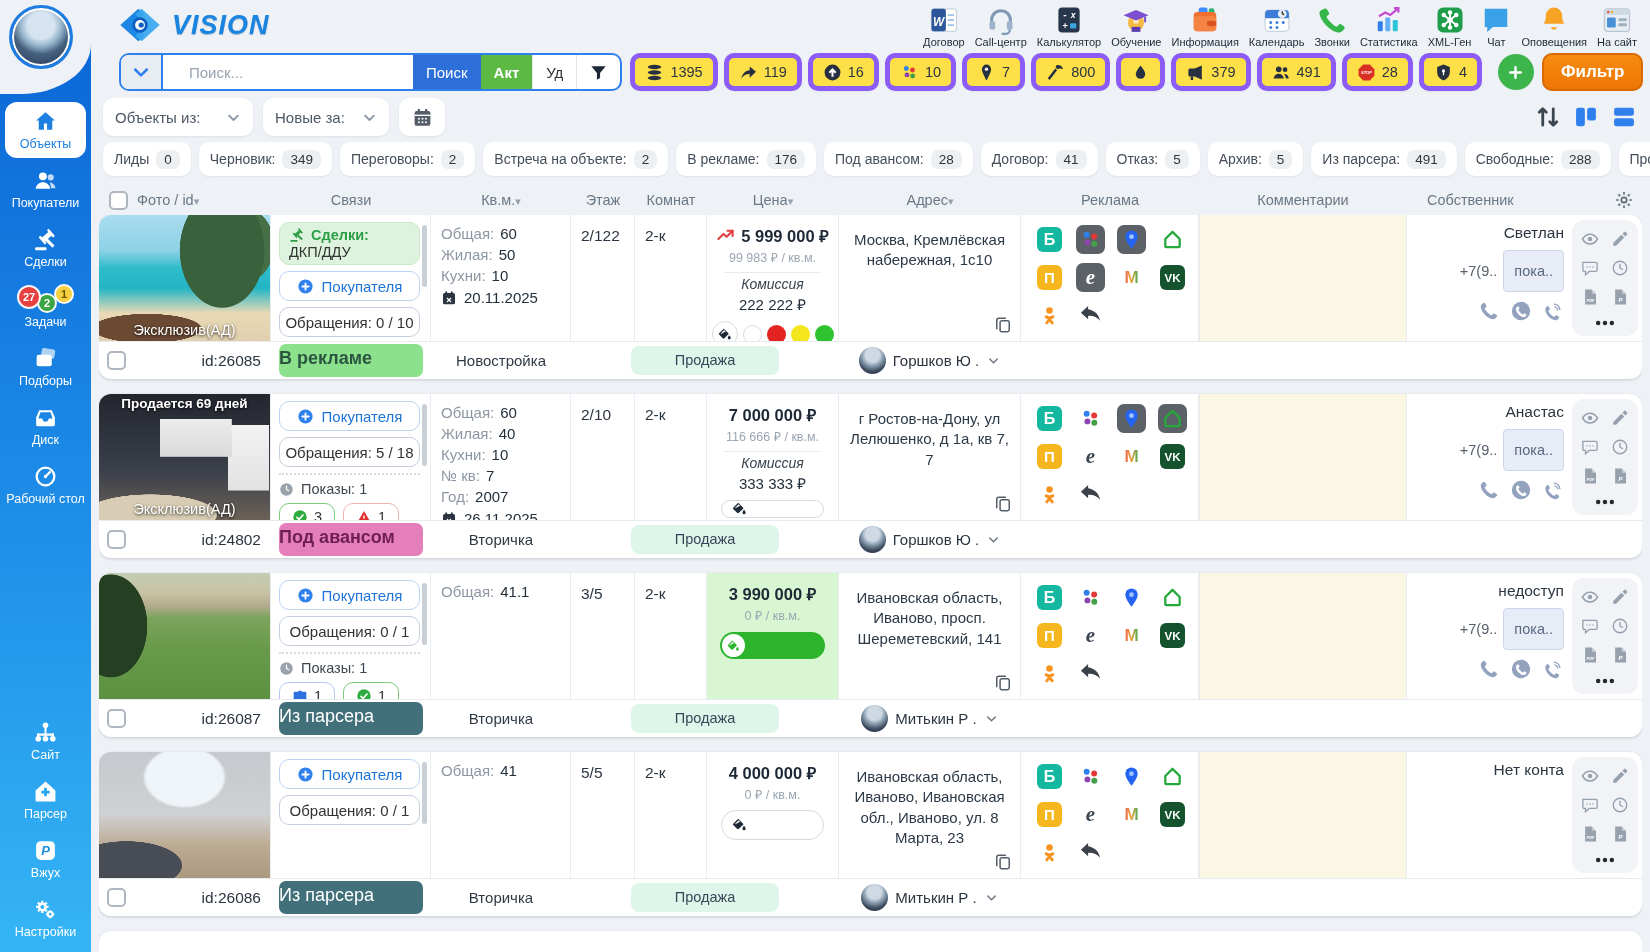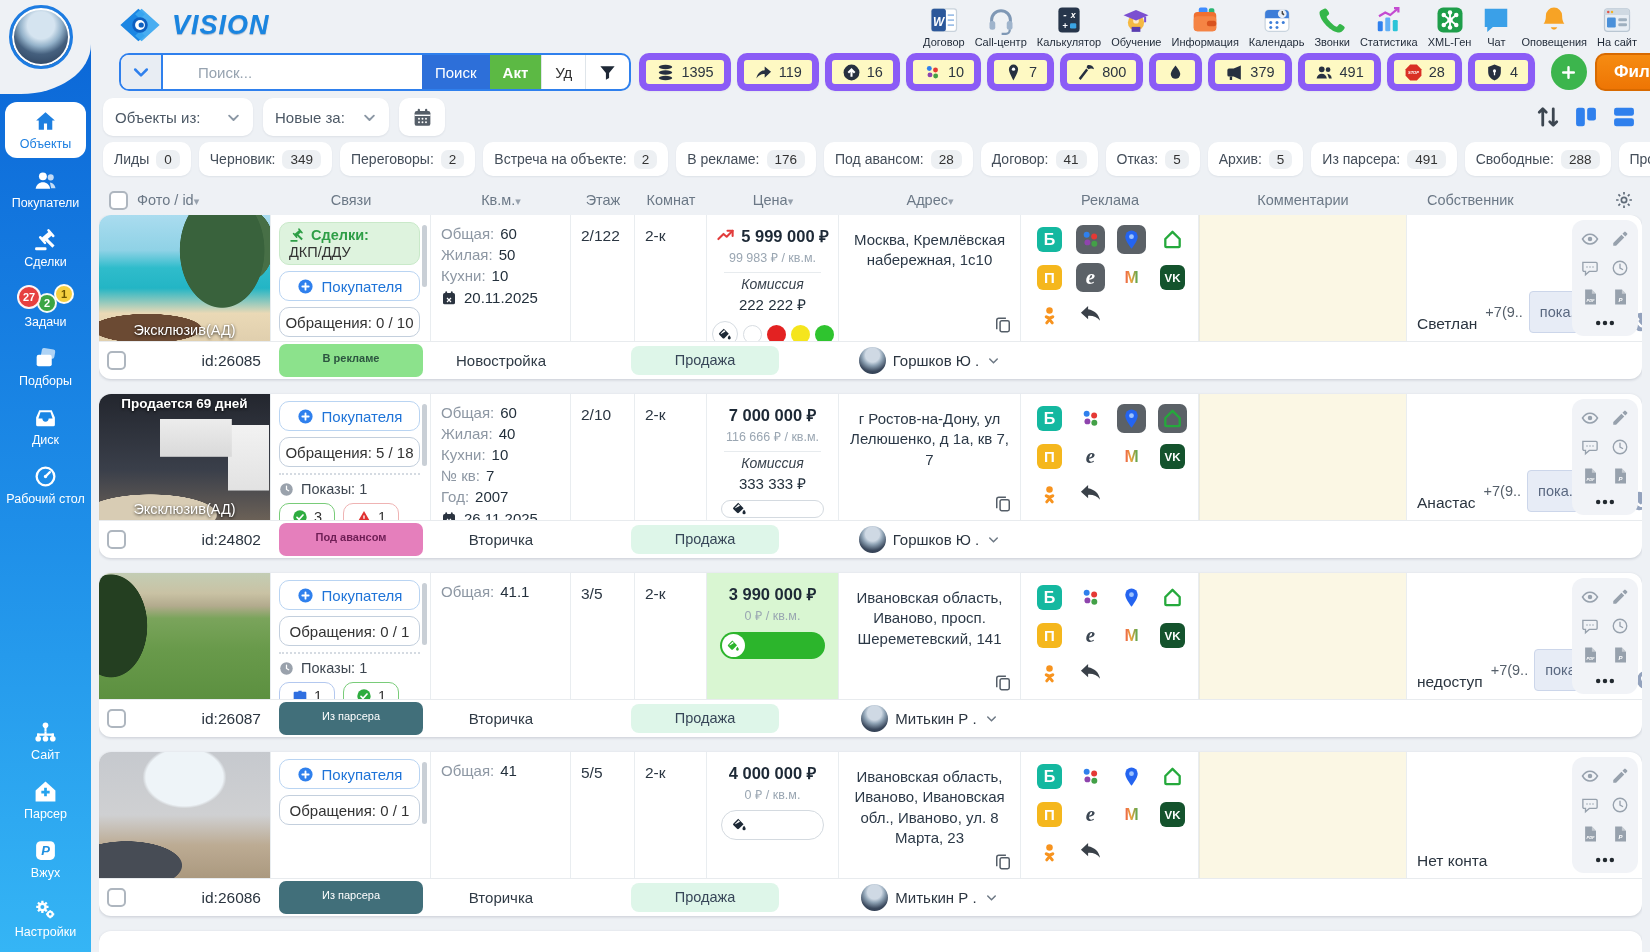--- a/index.html
+++ b/index.html
@@ -35,30 +35,30 @@
   .logo-text{font-size:27px;font-weight:bold;font-style:italic;color:#1a85e0;letter-spacing:1px;text-shadow:0 1px 1px rgba(10,60,120,.35);}
   .apps{margin-left:auto;display:flex;align-items:flex-start;}
   .app-item{display:flex;flex-direction:column;align-items:center;gap:1px;font-size:11px;color:#1f2937;padding:2px 5px 0;cursor:pointer;white-space:nowrap;}
   .app-ic{width:30px;height:30px;}
 
   .searchrow{height:44px;display:flex;align-items:center;gap:8px;padding:0 4px;}
   .tool-ic{width:27px;height:27px;color:#1e2836;cursor:pointer;}
   .search-pill{display:flex;align-items:stretch;height:38px;border:2px solid #2f80ed;border-radius:10px;overflow:hidden;background:#fff;flex:none;}
   .sp-chev{width:42px;background:#e8edf3;color:#2f80ed;display:flex;align-items:center;justify-content:center;border-right:2px solid #2f80ed;cursor:pointer;}
   .sp-chev i{width:20px;height:20px;}
-  .sp-input{border:none;outline:none;width:250px;padding:0 26px;font-size:15px;color:#333;margin-left:9px;}
+  .sp-input{border:none;outline:none;width:250px;padding:0 26px;font-size:15px;color:#333;}
   .sp-input::placeholder{color:#97a3b0;}
   .sp-btn{border:none;font-size:15px;padding:0 13px;cursor:pointer;background:#fff;color:#333;}
   .sp-search{background:#2d6fd9;color:#fff;}
   .sp-act{background:#5cb944;color:#fff;font-weight:bold;}
   .sp-ud{border-left:1px solid #dfe5ea;}
   .sp-funnel{width:44px;border-left:1px solid #dfe5ea;display:flex;align-items:center;justify-content:center;}
   .sp-funnel i{width:19px;height:19px;color:#1e2836;}
   .counters{display:flex;gap:6px;align-items:center;}
-  .counter{display:flex;align-items:center;gap:6px;height:38px;padding:0 10px;background:#fef9c3;border:7px solid #8b5cf6;border-radius:10px;font-size:14.5px;color:#2c3540;box-shadow:0 1px 2px rgba(20,40,70,.05);cursor:pointer;}
+  .counter{display:flex;align-items:center;gap:6px;height:38px;padding:0 10px;background:#fde047;border:5px solid #8b5cf6;border-radius:10px;font-size:14.5px;color:#2c3540;box-shadow:0 1px 2px rgba(20,40,70,.05);cursor:pointer;}
   .counter .ic{width:19px;height:19px;color:#273040;}
   .more-dots{width:30px;height:22px;color:#111;margin-left:auto;cursor:pointer;}
   .add-btn{width:36px;height:36px;border-radius:50%;background:#3cb54d;border:none;color:#fff;display:flex;align-items:center;justify-content:center;cursor:pointer;flex:none;}
   .add-btn i{width:17px;height:17px;}
   .filter-btn{height:38px;padding:0 17px;border-radius:10px;background:linear-gradient(180deg,#f68c12,#ee7504);border:2px solid #d86a00;color:#fff;font-size:17px;font-weight:bold;cursor:pointer;}
 
   .filterrow{height:46px;display:flex;align-items:center;gap:10px;padding:0 4px;}
   .select{display:flex;align-items:center;justify-content:space-between;background:#fff;border-radius:10px;height:38px;padding:0 12px;font-size:15px;color:#4c5865;box-shadow:0 1px 2px rgba(20,40,70,.08);cursor:pointer;}
   .select i{width:15px;height:15px;color:#8b97a4;}
   .sel-objects{width:150px;}
@@ -171,36 +171,36 @@
   .lt{width:25px;height:25px;display:flex;align-items:center;justify-content:center;font-weight:bold;font-size:15px;border-radius:6px;}
   .ad-bn{background:#14b8a0;color:#fff;font-size:16px;}
   .ad-ya{background:#f5b71d;color:#fff;font-size:15px;}
   .ad-ie{color:#3c4753;font-style:italic;font-family:"Liberation Serif",serif;font-size:21px;font-weight:bold;line-height:1;}
   .ad.on .ad-ie{color:#fff;}
   .ad-gm{color:#e8733c;font-weight:bold;font-size:17px;background:linear-gradient(90deg,#e8554d,#f2a33c 45%,#34a853);-webkit-background-clip:text;background-clip:text;-webkit-text-fill-color:transparent;}
   .ad-vk{background:#14532d;color:#fff;font-size:11.5px;}
 
   .c-comm{background:#fbf7e4;border-left:1px solid #eceadc;}
 
-  .c-owner{border-right:none;padding:9px 78px 8px 10px;display:flex;align-items:flex-end;gap:8px;}
+  .c-owner{border-right:none;padding:9px 78px 8px 10px;display:flex;flex-direction:column;align-items:flex-end;gap:8px;}
   .ow-name{font-size:15.5px;color:#2b3540;white-space:nowrap;}
   .ow-phone{display:flex;align-items:center;gap:6px;font-size:14.5px;color:#555f6a;}
   .ow-show{background:#e7ecf6;border:1px solid #ccd6ea;border-radius:4px;height:42px;padding:0 10px;font-size:14.5px;color:#5a6880;cursor:pointer;}
   .ow-phones{display:flex;gap:10px;color:#93a2bd;}
   .ow-phones i{width:22px;height:22px;cursor:pointer;}
   .actions{position:absolute;top:5px;right:4px;bottom:5px;width:66px;background:#f1f3f7;border-radius:12px;padding:10px 8px;display:grid;grid-template-columns:1fr 1fr;gap:11px 10px;justify-items:center;align-content:start;color:#97a1ad;}
   .actions i{width:18px;height:18px;cursor:pointer;}
   .actions .act-dots{grid-column:1/3;width:22px;height:12px;color:#22292f;}
 
   .rfoot{border-top:1px solid #e8ebee;height:38px;align-items:center;}
   .rfoot .cell{border-right:none;padding:0 8px;display:flex;align-items:center;overflow:visible;}
   .f-id{justify-content:space-between;padding-left:10px;}
   .fid{font-size:15.5px;color:#2b3540;margin-right:2px;}
   .f-status{padding:0 2px;}
-  .st{width:100%;text-align:center;border-radius:7px;height:33px;line-height:29px;font-size:11px;font-weight:bold;cursor:pointer;}
+  .st{width:100%;text-align:left;border-radius:7px;height:33px;line-height:29px;font-size:18px;font-weight:bold;cursor:pointer;}
   .st-green{background:#8ce28c;color:#2c5540;}
   .st-pink{background:#e57fbc;color:#6e1e55;}
   .st-teal{background:#416f7a;color:#fff;font-weight:normal;}
   .f-cat{justify-content:center;font-size:15px;color:#2f3a45;}
   .f-deal{grid-column:4/7;justify-content:center;}
   .deal-badge{background:#def6e9;color:#374658;border-radius:8px;height:29px;line-height:29px;padding:0 44px;font-size:14.5px;white-space:nowrap;cursor:pointer;}
   .f-agent{grid-column:7/8;justify-content:center;gap:7px;cursor:pointer;}
   .ag-av{width:27px;height:27px;border-radius:50%;flex:none;background:radial-gradient(circle at 50% 30%,#cfd9e4 0 30%,#8fa3b5 45%,#3c4a5e 70%,#222f42 100%);}
   .ag-name{font-size:15px;color:#2b3540;white-space:nowrap;}
   .ag-chev{width:15px;height:15px;color:#6c7783;}

